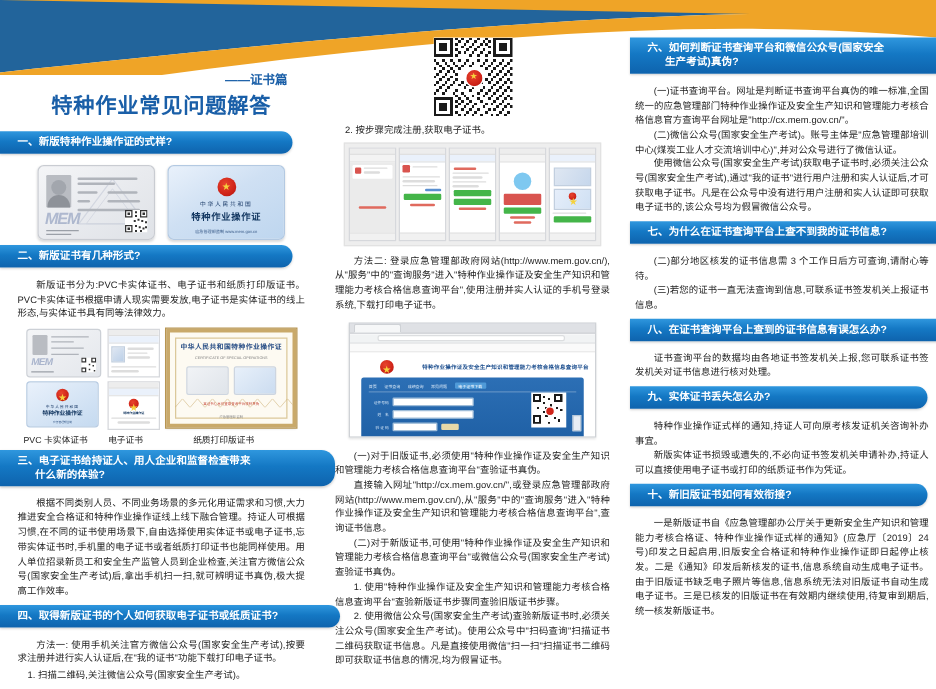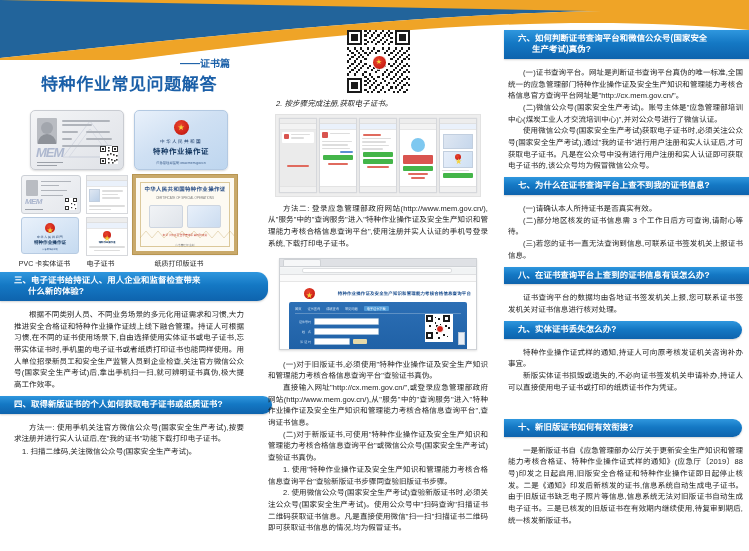--- a/index.html
+++ b/index.html
@@ -178,20 +178,23 @@
 
   <div class="col" id="col1">
 
     <div style="height:48px"></div>
     <div style="padding:0 14px 0 14px;">
       <div style="font-size:10px;font-weight:bold;color:#1a5fa8;text-align:right;margin-top:7px;padding-right:14px;">——证书篇</div>
       <div style="font-size:17px;font-weight:bold;color:#1a5fa8;letter-spacing:.6px;text-align:center;">特种作业常见问题解答</div>
     </div>
 
     <div style="height:10px"></div>
+    <div class="secbar" style="width:206px;">
+      <span class="ln">一、新版特种作业操作证的式样?</span>
+    </div>
 
     <div class="fig" style="padding:5px 0 4px 0;">
       <div style="display:flex;justify-content:center;gap:10px;">
 
         <div class="card-id">
           <svg class="guil" viewBox="0 0 58 48">
             <path d="M2 42 L29 6 L56 42 Z" fill="none" stroke="#aab2c6" stroke-width="1"></path>
             <path d="M8 42 L29 14 L50 42 Z" fill="none" stroke="#aab2c6" stroke-width=".7"></path>
           </svg>
           <div class="photo"></div>
@@ -236,20 +239,26 @@
         <div class="card-blue">
           <div style="height:9px"></div>
           <div class="emblem"></div>
           <div class="t1">中华人民共和国</div>
           <div class="t2">特种作业操作证</div>
           <div class="t3">应急管理部监制 www.mem.gov.cn</div>
         </div>
       </div>
     </div>
 
+    <div class="secbar" style="width:206px;">
+      <span class="ln">二、新版证书有几种形式?</span>
+    </div>
+    <div class="blk">
+      <p class="para ind">新版证书分为:PVC卡实体证书、电子证书和纸质打印版证书。PVC卡实体证书根据申请人现实需要发放,电子证书是实体证书的线上形态,与实体证书具有同等法律效力。</p>
+    </div>
 
     <div class="fig" style="padding:1px 12px 0 12px;">
       <div style="display:flex;gap:7px;align-items:flex-start;justify-content:center;">
 
         <div style="width:58px;">
           <div style="position:relative;width:58px;height:37px;border:1px solid #ccd0d6;border-radius:3px;background:linear-gradient(145deg,#f4f5f7,#e4e7ec);overflow:hidden;">
             <div style="position:absolute;left:4px;top:4px;width:12px;height:16px;background:#b9bcc2;border-radius:1px;"></div>
             <div style="position:absolute;left:19px;top:5px;width:30px;height:1.3px;background:#b0b4bb;"></div>
             <div style="position:absolute;left:19px;top:9px;width:18px;height:1.3px;background:#b0b4bb;"></div>
             <div style="position:absolute;left:19px;top:14px;width:26px;height:1.3px;background:#b0b4bb;"></div>
@@ -560,21 +569,21 @@
               <rect x="17" y="28" width="1" height="1"></rect>
               <rect x="21" y="28" width="1" height="1"></rect>
               <rect x="23" y="28" width="1" height="1"></rect>
               <rect x="26" y="28" width="1" height="1"></rect>
           </g>
         </svg>
         <div class="ctr"></div>
       </div>
     </div>
 
-    <div class="blk c2" style="padding-top:5px;padding-bottom:2px;font-style:italic;">
+    <div class="blk c2" style="padding-top:5px;padding-bottom:2px;">
       <p class="para ind1">2. 按步骤完成注册,获取电子证书。</p>
     </div>
 
     <div class="scr-wrap" style="padding:2px 0 4px;">
       <div style="display:flex;gap:2px;background:#eeeeee;padding:3px;border:1px solid #e2e2e2;">
 
         <div class="phone">
           <div class="ph-top"></div>
             <div class="ph-bar"></div>
           <div class="ph-body" style="background:#ebebeb;height:100%;">
@@ -758,41 +767,40 @@
     <div class="blk c3">
       <p class="para ind">(一)证书查询平台。网址是判断证书查询平台真伪的唯一标准,全国统一的应急管理部门特种作业操作证及安全生产知识和管理能力考核合格信息官方查询平台网址是"http://cx.mem.gov.cn/"。</p>
       <p class="para ind">(二)微信公众号(国家安全生产考试)。账号主体是"应急管理部培训中心(煤炭工业人才交流培训中心)",并对公众号进行了微信认证。</p>
       <p class="para ind">使用微信公众号(国家安全生产考试)获取电子证书时,必须关注公众号(国家安全生产考试),通过"我的证书"进行用户注册和实人认证后,才可获取电子证书。凡是在公众号中没有进行用户注册和实人认证即可获取电子证书的,该公众号均为假冒微信公众号。</p>
     </div>
 
     <div class="secbar" style="width:238px;margin-left:6px;">
       <span class="ln">七、为什么在证书查询平台上查不到我的证书信息?</span>
     </div>
     <div class="blk c3">
-      <p class="para ind">(一)请确认本人所持证书是否真实有效。</p>
       <p class="para ind">(二)部分地区核发的证书信息需 3 个工作日后方可查询,请耐心等待。</p>
       <p class="para ind">(三)若您的证书一直无法查询到信息,可联系证书签发机关上报证书信息。</p>
     </div>
 
     <div class="secbar" style="width:238px;margin-left:6px;">
       <span class="ln">八、在证书查询平台上查到的证书信息有误怎么办?</span>
     </div>
     <div class="blk c3">
       <p class="para ind">证书查询平台的数据均由各地证书签发机关上报,您可联系证书签发机关对证书信息进行核对处理。</p>
     </div>
 
     <div class="secbar" style="width:210px;margin-left:6px;">
       <span class="ln">九、实体证书丢失怎么办?</span>
     </div>
     <div class="blk c3">
       <p class="para ind">特种作业操作证式样的通知,持证人可向原考核发证机关咨询补办事宜。</p>
       <p class="para ind">新版实体证书损毁或遗失的,不必向证书签发机关申请补办,持证人可以直接使用电子证书或打印的纸质证书作为凭证。</p>
     </div>
 
-    <div class="secbar" style="width:210px;margin-left:6px;margin-top:20px;">
+    <div class="secbar" style="width:210px;margin-left:6px;">
       <span class="ln">十、新旧版证书如何有效衔接?</span>
     </div>
     <div class="blk c3">
-      <p class="para ind">一是新版证书自《应急管理部办公厅关于更新安全生产知识和管理能力考核合格证、特种作业操作证式样的通知》(应急厅〔2019〕88 号)印发之日起启用,旧版安全合格证和特种作业操作证即日起停止核发。二是《通知》印发后新核发的证书,信息系统自动生成电子证书。由于旧版证书缺乏电子照片等信息,信息系统无法对旧版证书自动生成电子证书。三是已核发的旧版证书在有效期内继续使用,待复审到期后,统一核发新版证书。</p>
+      <p class="para ind">一是新版证书自《应急管理部办公厅关于更新安全生产知识和管理能力考核合格证、特种作业操作证式样的通知》(应急厅〔2019〕24 号)印发之日起启用,旧版安全合格证和特种作业操作证即日起停止核发。二是《通知》印发后新核发的证书,信息系统自动生成电子证书。由于旧版证书缺乏电子照片等信息,信息系统无法对旧版证书自动生成电子证书。三是已核发的旧版证书在有效期内继续使用,待复审到期后,统一核发新版证书。</p>
     </div>
   </div>
 
 </div>
 
 </body></html>

